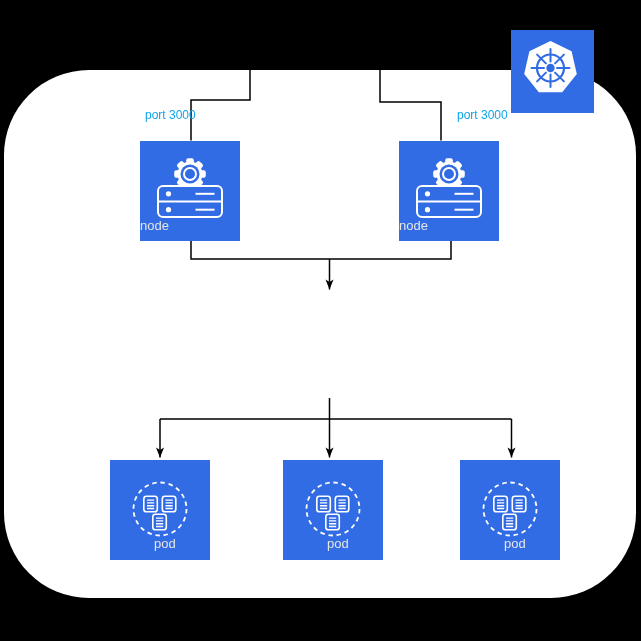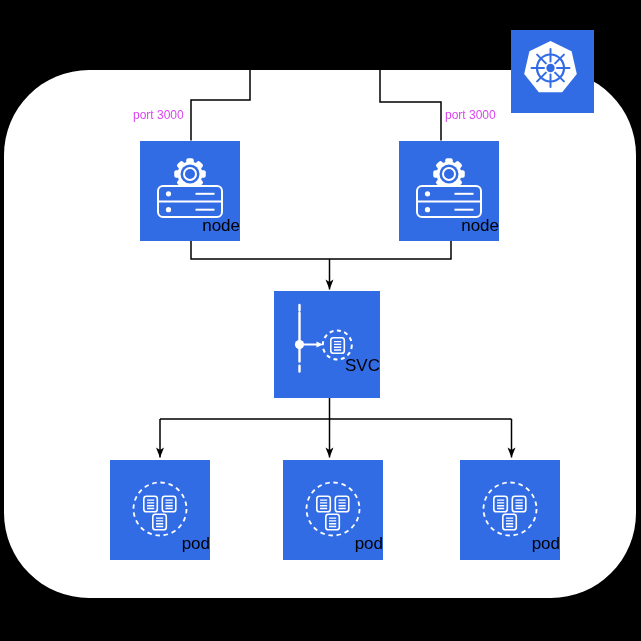--- a/index.html
+++ b/index.html
@@ -7,27 +7,27 @@
     position:relative;width:641px;height:641px;background:#000;overflow:hidden;
     font-family:"Liberation Sans",sans-serif;
   }
   .sheet{
     position:absolute;left:4px;top:70px;width:632px;height:528px;
     background:#ffffff;border-radius:85px;
   }
   .wires{position:absolute;left:0;top:0;width:641px;height:641px;pointer-events:none;}
   .wires path{stroke:#000;stroke-width:1.5;fill:none;}
   .port-label{
-    position:absolute;font-size:12px;line-height:14px;color:#d946ef;white-space:nowrap;
+    position:absolute;font-size:12px;line-height:14px;color:#0ea5e9;white-space:nowrap;margin-left:12px;
   }
   .box{position:absolute;background:#326ce5;}
   .box svg.icon{position:absolute;left:0;top:0;}
   .box-label{
-    position:absolute;left:0;right:0;text-align:right;color:#000000;
-    font-size:17px;line-height:13px;
+    position:absolute;left:0;right:0;text-align:left;color:#e5e5e5;
+    font-size:13px;line-height:13px;
   }
   .node-box,.pod-box{width:100px;height:100px;}
   .node-box .box-label{bottom:9px;}
   .pod-box .box-label{bottom:10px;margin-left:44px;}
   .svc-box{left:274px;top:291px;width:106px;height:107px;}
   .svc-box .box-label{top:68px;left:8px;right:0;}
   .k8s-box{left:511px;top:30px;width:83px;height:83px;}
   .defs-holder{position:absolute;width:0;height:0;overflow:hidden;}
 </style>
 </head>
@@ -106,31 +106,20 @@
       <rect x="18" y="45" width="64" height="31" rx="5" fill="#326ce5" stroke="#fff" stroke-width="2"></rect>
       <line x1="18" y1="60.5" x2="82" y2="60.5" stroke="#fff" stroke-width="2"></line>
       <circle cx="28.5" cy="52.8" r="2.6" fill="#fff"></circle>
       <circle cx="28.5" cy="68.7" r="2.6" fill="#fff"></circle>
       <line x1="55.5" y1="52.8" x2="74.5" y2="52.8" stroke="#fff" stroke-width="2"></line>
       <line x1="55.5" y1="68.7" x2="74.5" y2="68.7" stroke="#fff" stroke-width="2"></line>
     </svg>
     <span class="box-label">node</span>
   </div>
 
-  <div class="box svc-box">
-    <svg class="icon" width="106" height="107" viewBox="0 0 106 107">
-      <path d="M25.5,14 V19.2 M25.5,21.8 V70.6 M25.5,74.8 V80.5" stroke="#fff" stroke-width="2.4" stroke-linecap="round" fill="none"></path>
-      <circle cx="25.5" cy="53.5" r="4.6" fill="#fff"></circle>
-      <line x1="30" y1="53.5" x2="43" y2="53.5" stroke="#fff" stroke-width="2"></line>
-      <polygon points="49,53.5 42.5,50.4 42.5,56.6" fill="#fff"></polygon>
-      <circle cx="63.3" cy="54" r="14.5" fill="none" stroke="#fff" stroke-width="2" stroke-dasharray="4 3.5"></circle>
-      <use href="#stack-glyph" transform="translate(56,46)"></use>
-    </svg>
-    <span class="box-label">SVC</span>
-  </div>
 
   <div class="box pod-box" style="left:110px;top:460px">
     <svg class="icon" width="100" height="100" viewBox="0 0 100 100">
       <circle cx="50" cy="49" r="26.5" fill="none" stroke="#fff" stroke-width="1.8" stroke-dasharray="4.5 3.8"></circle>
       <use href="#stack-glyph" transform="translate(33,35.5)"></use>
       <use href="#stack-glyph" transform="translate(51.5,35.5)"></use>
       <use href="#stack-glyph" transform="translate(42,53.5)"></use>
     </svg>
     <span class="box-label">pod</span>
   </div>

